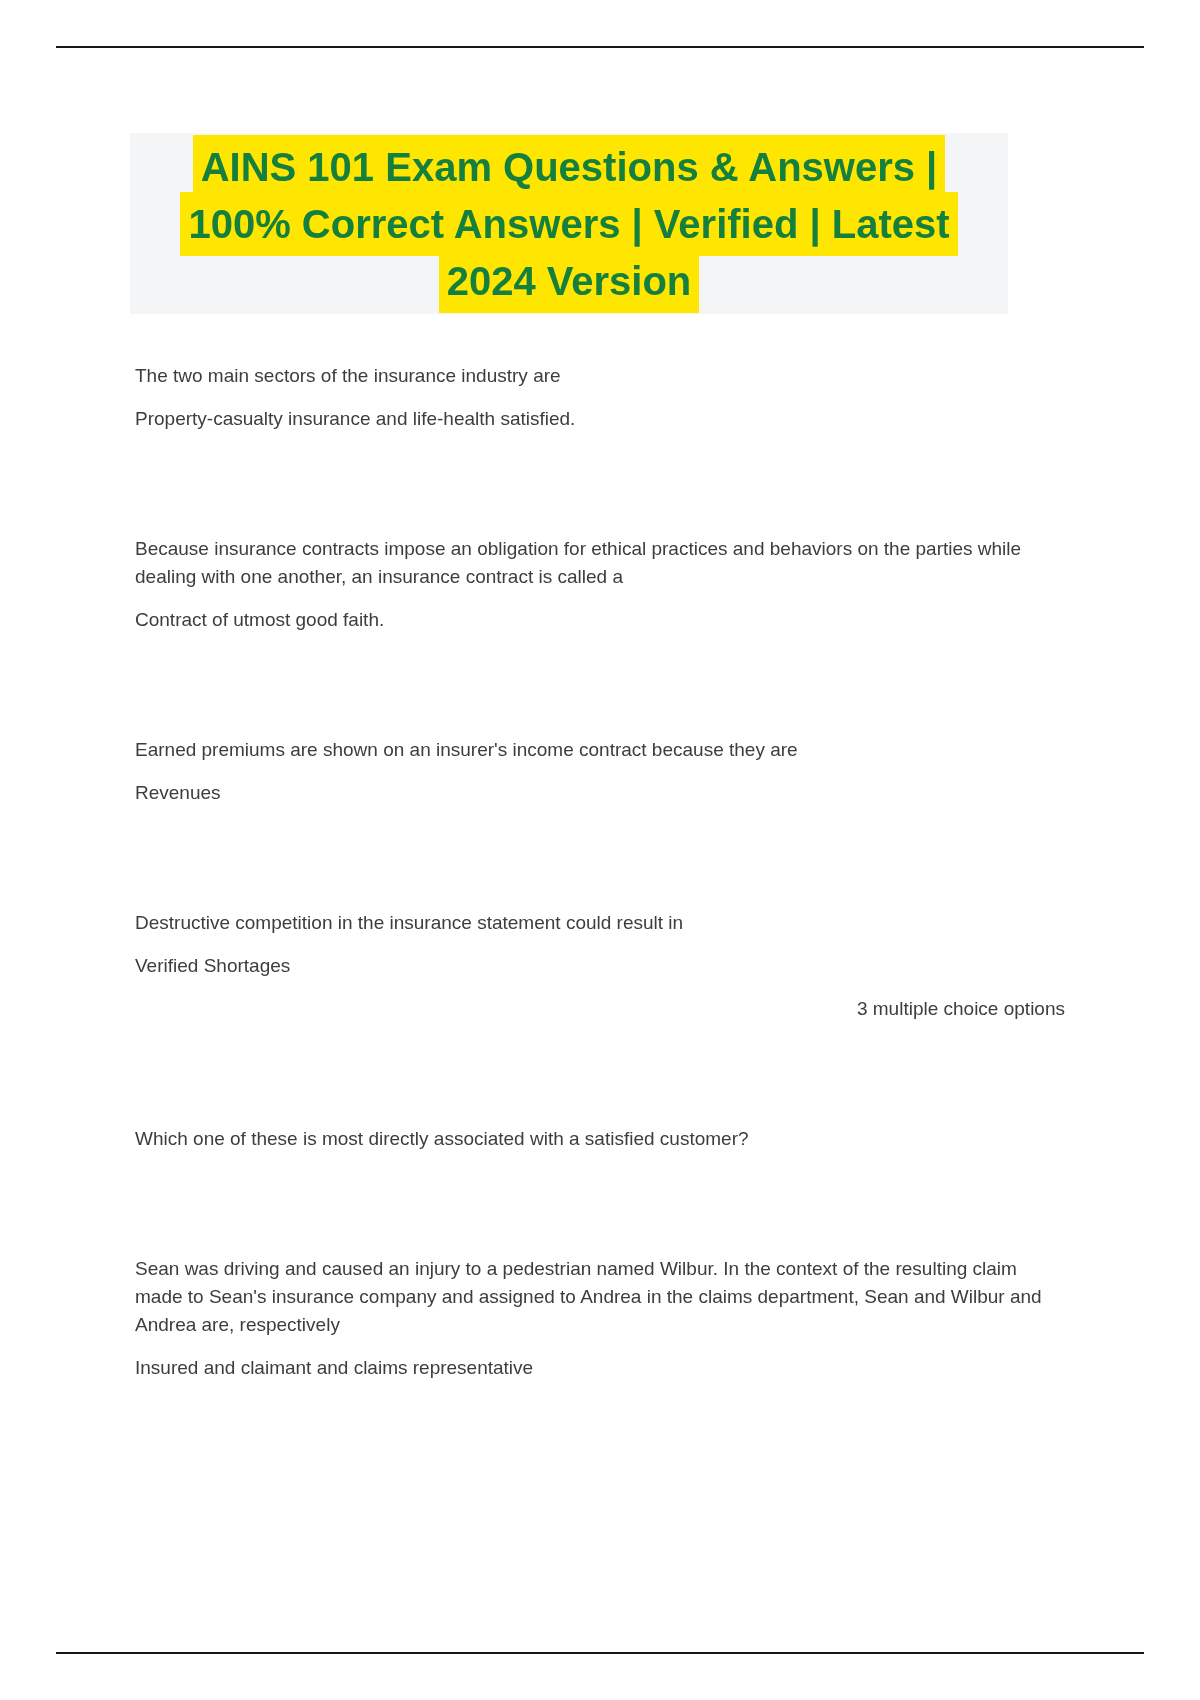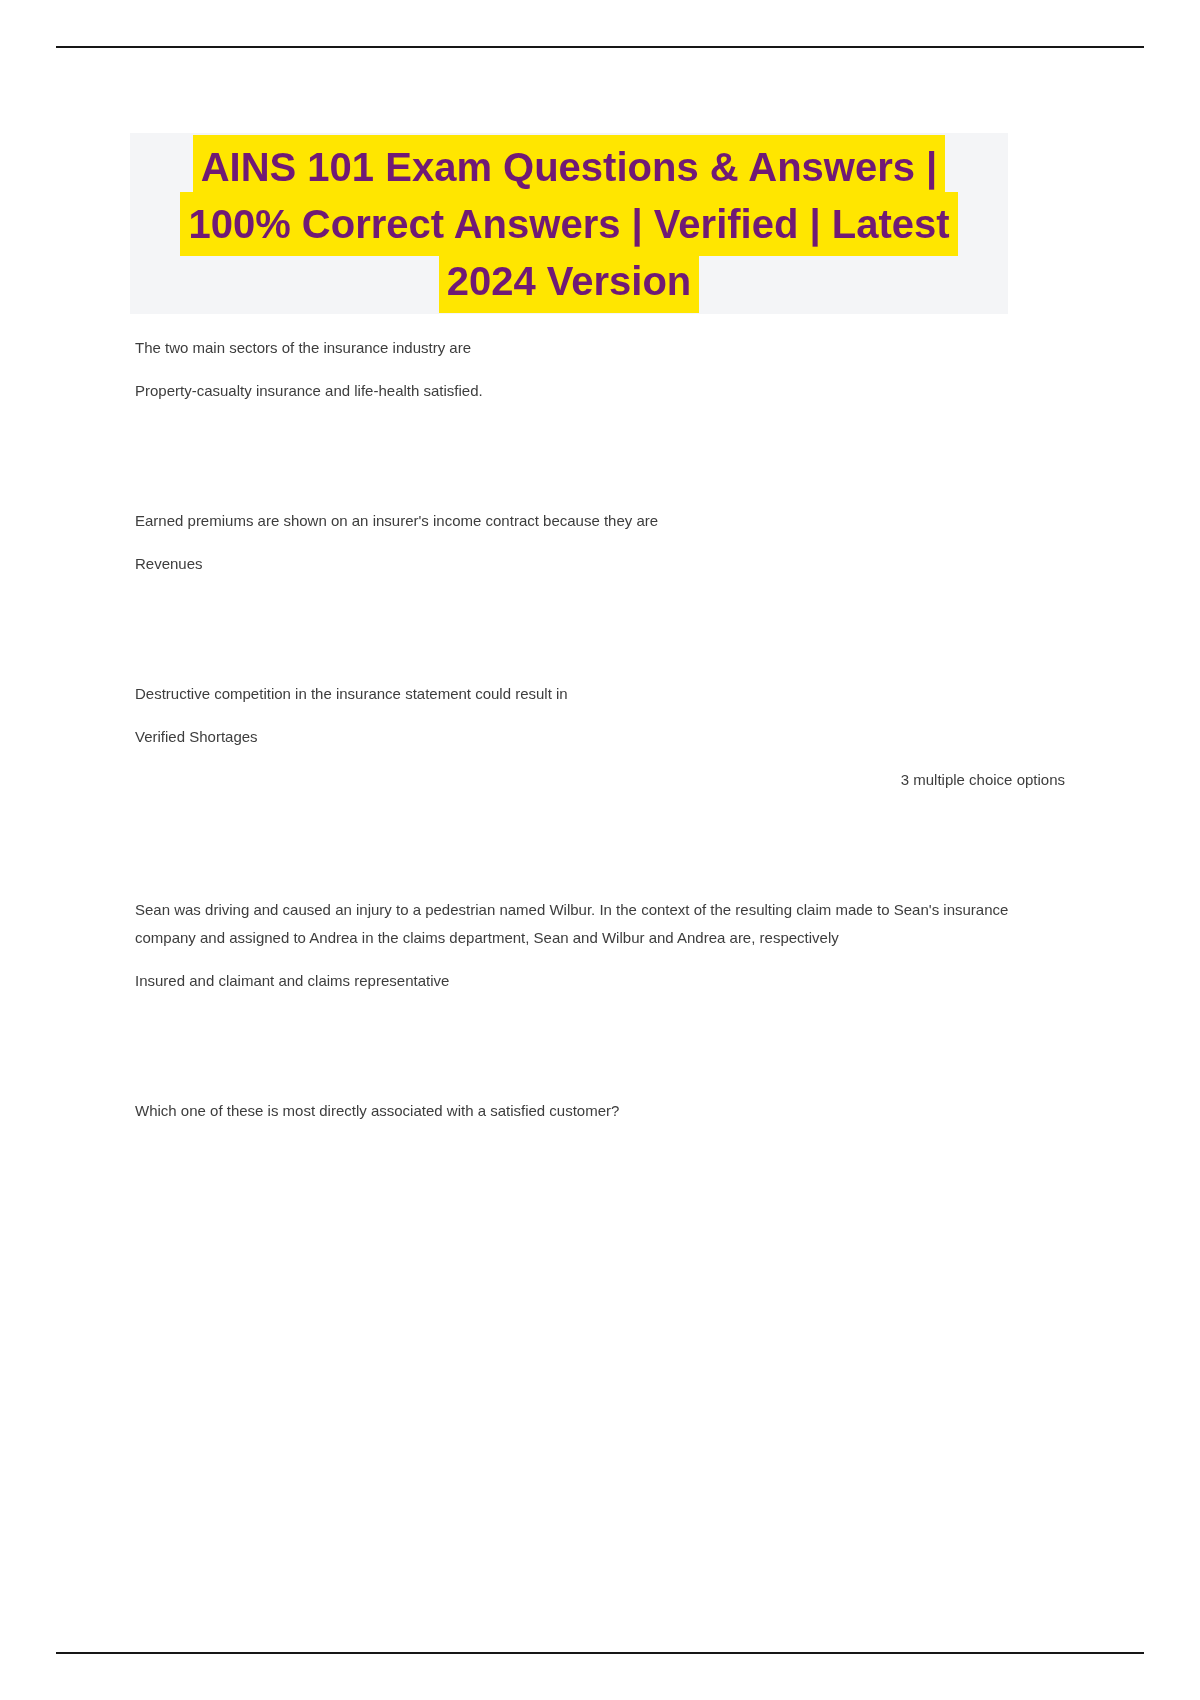--- a/index.html
+++ b/index.html
@@ -30,31 +30,31 @@
     background: #f4f5f7;
     text-align: center;
     padding: 6px 0 4px 0;
   }
   .title-text {
     display: inline;
     white-space: pre-line;
     font-size: 40px;
     line-height: 57px;
     font-weight: 700;
-    color: #701a75;
+    color: #15803d;
     background: var(--hl);
     padding: 10px 8px;
     -webkit-box-decoration-break: clone;
     box-decoration-break: clone;
   }
 
   .content {
-    margin: 20px 135px 0 135px;
+    margin: 48px 135px 0 135px;
     color: #3d3d3d;
-    font-size: 15px;
+    font-size: 19px;
     line-height: 28px;
   }
   .qa-block { margin: 0 0 102px 0; }
   .qa-block p { margin: 0; }
   .question { margin-bottom: 15px !important; }
   .note { margin-top: 15px !important; text-align: right; }
 </style>
 </head>
 <body>
 
@@ -68,40 +68,45 @@
 2024 Version</span>
   </div>
 
   <div class="content">
   <div class="qa-block">
     <p class="question">The two main sectors of the insurance industry are</p>
     <p class="answer">Property-casualty insurance and life-health satisfied.</p>
 
   </div>
 
+  <div class="qa-block">
+    <p class="question">Because insurance contracts impose an obligation for ethical practices and behaviors on the parties while dealing with one another, an insurance contract is called a</p>
+    <p class="answer">Contract of utmost good faith.</p>
+
+  </div>
 
   <div class="qa-block">
     <p class="question">Earned premiums are shown on an insurer's income contract because they are</p>
     <p class="answer">Revenues</p>
 
   </div>
 
   <div class="qa-block">
     <p class="question">Destructive competition in the insurance statement could result in</p>
     <p class="answer">Verified Shortages</p>
     <p class="note">3 multiple choice options</p>
   </div>
 
   <div class="qa-block">
-    <p class="question">Sean was driving and caused an injury to a pedestrian named Wilbur. In the context of the resulting claim made to Sean's insurance company and assigned to Andrea in the claims department, Sean and Wilbur and Andrea are, respectively</p>
-    <p class="answer">Insured and claimant and claims representative</p>
+    <p class="question">Which one of these is most directly associated with a satisfied customer?</p>
 
   </div>
 
   <div class="qa-block">
-    <p class="question">Which one of these is most directly associated with a satisfied customer?</p>
+    <p class="question">Sean was driving and caused an injury to a pedestrian named Wilbur. In the context of the resulting claim made to Sean's insurance company and assigned to Andrea in the claims department, Sean and Wilbur and Andrea are, respectively</p>
+    <p class="answer">Insured and claimant and claims representative</p>
 
   </div>
 </div>
 
   <div class="rule rule-bottom"></div>
 
 </div>
 
 </body></html>

